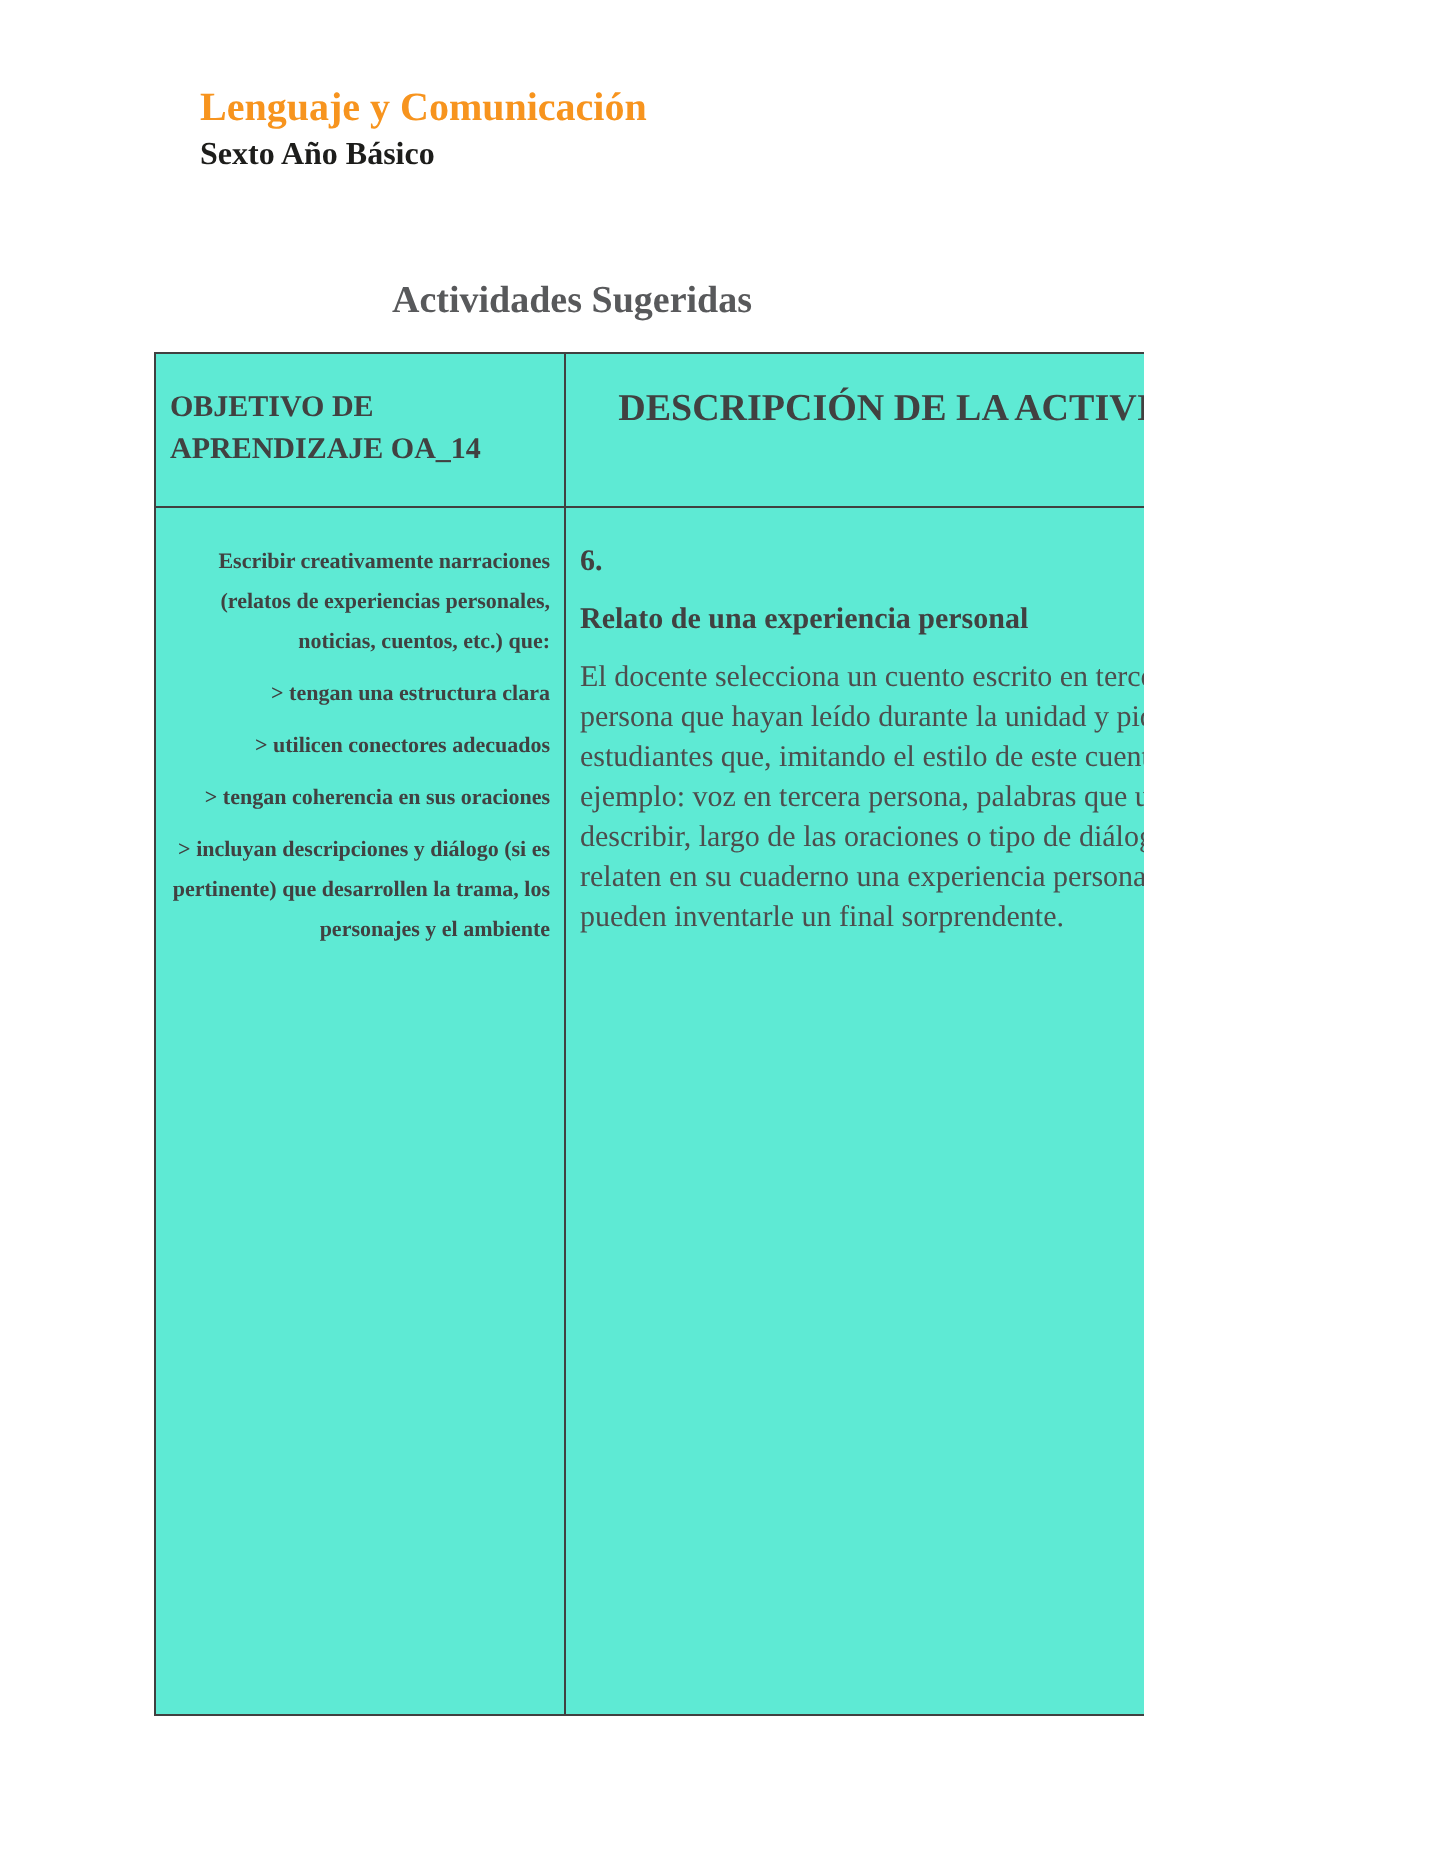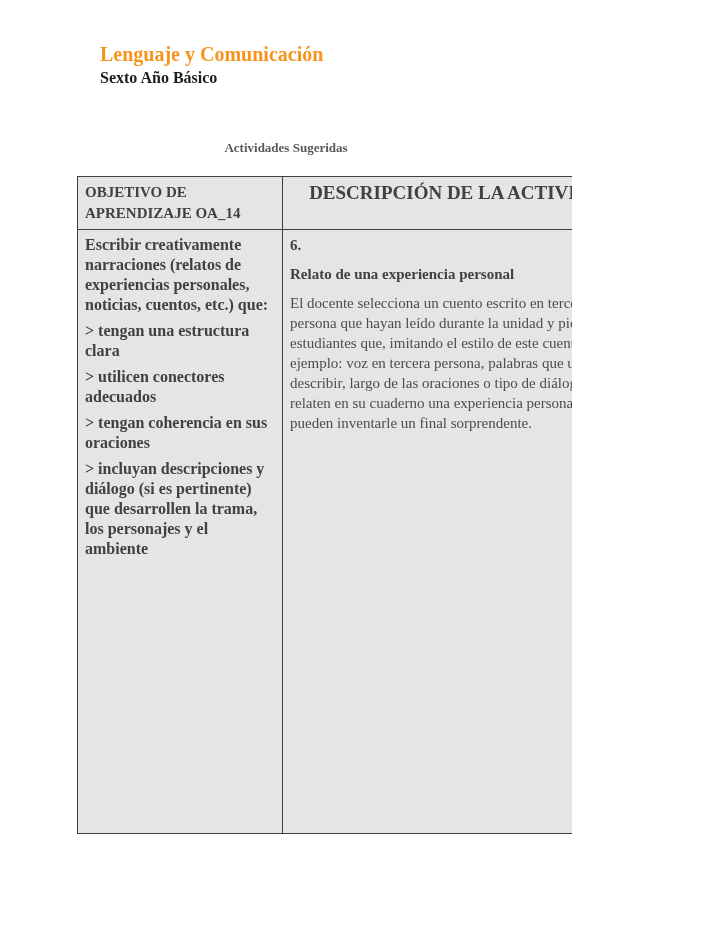--- a/index.html
+++ b/index.html
@@ -51,62 +51,63 @@
     padding-top:1px;
     white-space:nowrap;
   }
   
   .doc-title{
     position:absolute;
     top:140px; left:0;
     width:100%;
     margin:0;
     text-align:center;
-    font-size:13px;
+    font-size:19px;
     font-weight:bold;
     color:var(--title-gray);
   }
   
   table.activities{
     position:absolute;
     left:77px; top:176px;
     width:567px;
     border-collapse:collapse;
     table-layout:fixed;
   }
   table.activities th,
   table.activities td{
     border:1px solid var(--border);
     vertical-align:top;
-    padding:5px 7px;
-    background:#e5e5e5;
+    padding:17px 7px;
+    background:#5eead4;
   }
   th.col-obj{
     width:190px;
     text-align:left;
     font-size:15px;
     line-height:21px;
     color:var(--text-dark);
     font-weight:bold;
   }
   th.col-desc{
     text-align:center;
     font-size:19px;
     line-height:21px;
     color:var(--text-dark);
     font-weight:bold;
   }
   tr.head-row{height:47px;}
   tr.body-row{height:604px;}
   td.cell-obj p{
     margin:0 0 6px 0;
-    font-size:16px;
+    font-size:11px;
     line-height:20px;
     font-weight:bold;
     color:var(--text-dark);
+    text-align:right;
   }
   td.cell-desc p{
     margin:0 0 9px 0;
     font-size:15px;
     line-height:20px;
     color:var(--text-body);
   }
   td.cell-desc p.bold{
     font-weight:bold;
     color:var(--text-dark);

